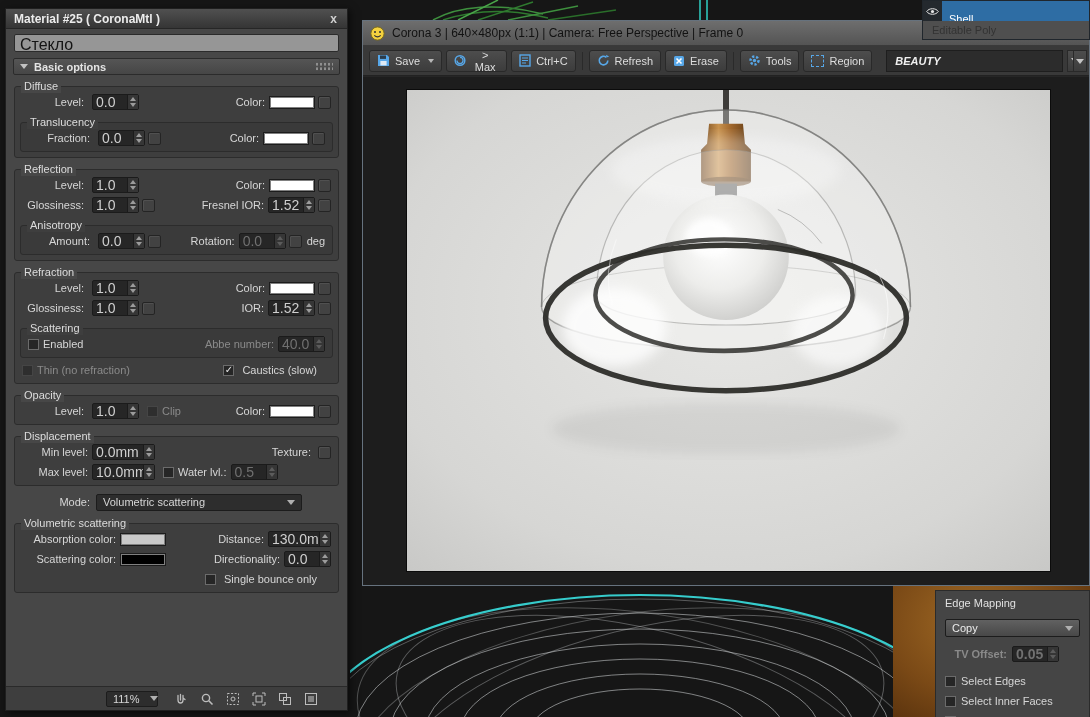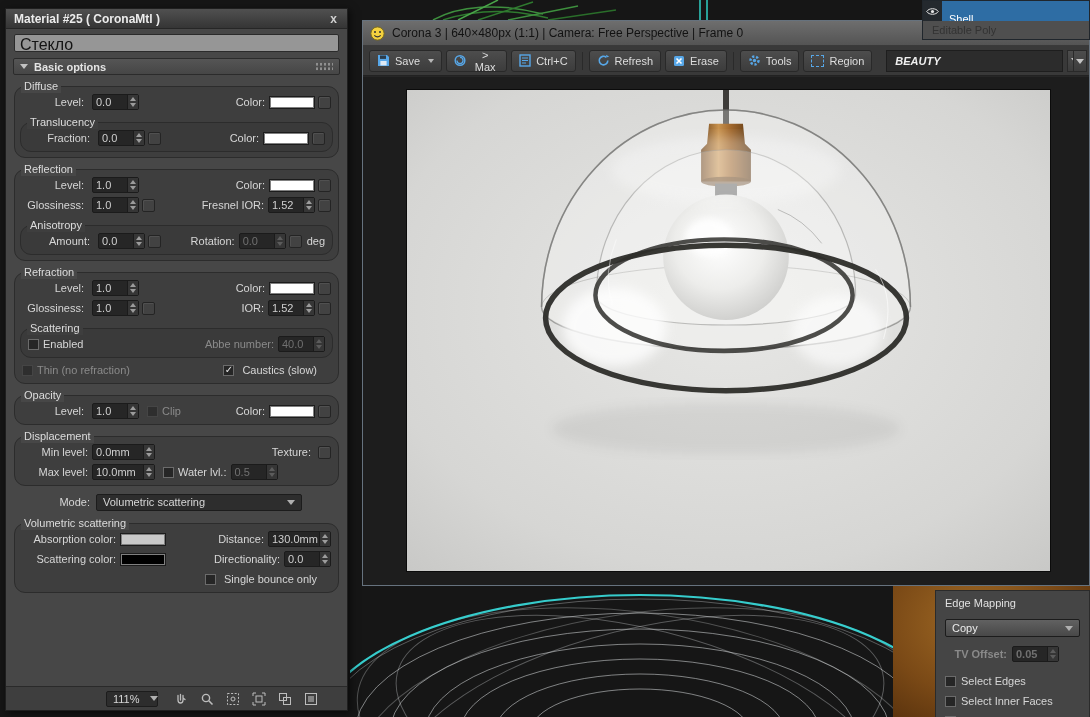--- a/index.html
+++ b/index.html
@@ -15,21 +15,21 @@
                 background:radial-gradient(ellipse at 42% 28%, #a06a25, #7a4916 55%, #552f0c 95%); }
 
   
   .row { display:flex; align-items:center; height:20px; padding:0 4px; }
   .push { margin-left:auto; margin-right:4px; }
   .ml4 { margin-left:4px; } .ml8 { margin-left:8px; } .mr14 { margin-right:14px; }
   .dimtx { color:#8a8a8a; }
 
   .spin { display:inline-flex; align-items:stretch; height:16px; background:#262626;
           border:1px solid #1b1b1b; border-radius:2px; }
-  .spin .sv { width:34px; padding:1px 3px; color:#cfcfcf; font-size:11px; line-height:12px; overflow:hidden; }
+  .spin .sv { width:34px; padding:1px 3px; color:#cfcfcf; font-size:14px; line-height:12px; overflow:hidden; }
   .spin.wide .sv { width:50px; }
   .spin.dim .sv { color:#707070; }
   .sa { position:relative; width:11px; background:#363636; border-left:1px solid #1b1b1b; }
   .sa::before,.sa::after { content:""; position:absolute; left:2px; width:0; height:0;
         border-left:3.5px solid transparent; border-right:3.5px solid transparent; }
   .sa::before { top:2px; border-bottom:4px solid #9c9c9c; }
   .sa::after  { bottom:2px; border-top:4px solid #9c9c9c; }
   .spin.dim .sa::before { border-bottom-color:#5c5c5c; } .spin.dim .sa::after { border-top-color:#5c5c5c; }
 
   .cb { flex:0 0 auto; width:11px; height:11px; background:#262626; border:1px solid #6b6b6b;
@@ -57,21 +57,21 @@
   .mtl-title .close { font-weight:bold; color:#d0d0d0; cursor:default; padding:0 2px; }
   .namefield { margin:5px 8px 3px; height:18px; background:#969696; border:1px solid #2b2b2b;
          border-radius:2px; color:#141414; font-size:16px; padding:1px 5px; }
   .rollout { display:flex; align-items:center; gap:6px; margin:6px 7px 2px; height:17px;
          background:linear-gradient(#555,#464646); border:1px solid #2b2b2b; border-radius:2px;
          padding:0 6px; font-weight:bold; color:#e4e4e4; }
   .rollout::before { content:""; width:0; height:0; border-left:4px solid transparent;
          border-right:4px solid transparent; border-top:5px solid #c2c2c2; }
   .rollout::after { content:""; margin-left:auto; width:18px; height:9px;
          background-image:radial-gradient(#8f8f8f 1px, transparent 1.3px); background-size:4px 4.5px; }
-  .grp { position:relative; border:1px solid #2c2c2c; border-radius:11px; background:#3e3e3e;
+  .grp { position:relative; border:1px solid #2c2c2c; border-radius:3px; background:#3e3e3e;
          margin:11px 8px 5px; padding:5px 3px 3px; }
   .grp-t { position:absolute; top:-8px; left:6px; background:#474747; padding:0 3px;
          font-size:11px; color:#dcdcdc; line-height:14px; }
   .grp .grp { margin:10px 2px 2px; background:#3a3a3a; }
   .grp .grp > .grp-t { background:#3e3e3e; }
   .lc { width:62px; text-align:right; margin-right:8px; }
   .ld { width:66px; text-align:right; margin-right:4px; }
   .lv { width:94px; text-align:right; margin-right:4px; }
   .lm { width:72px; text-align:right; margin-right:6px; }
   .deg { margin-left:5px; }

